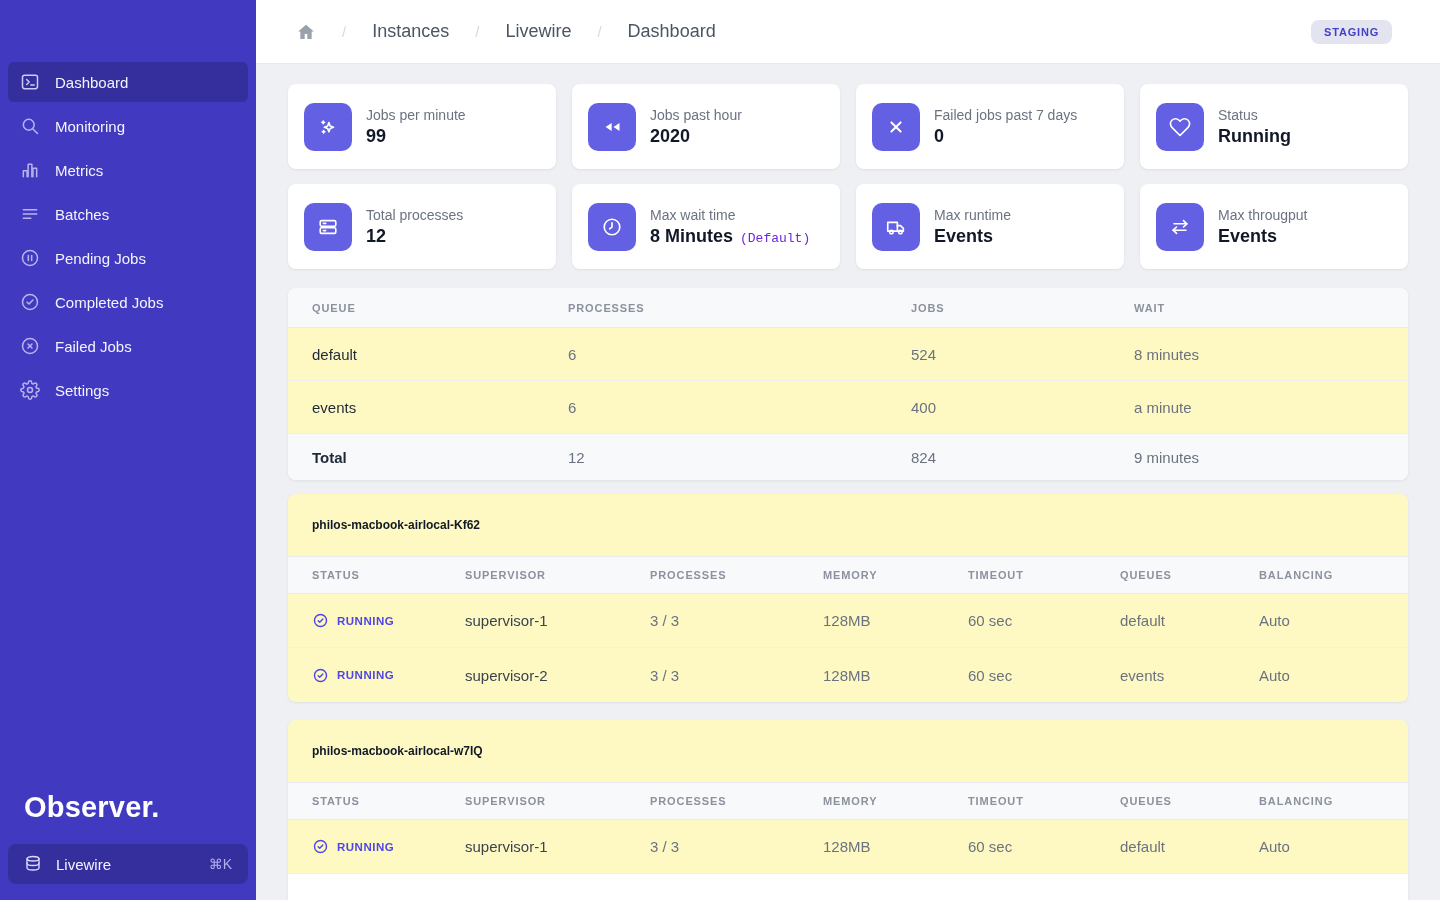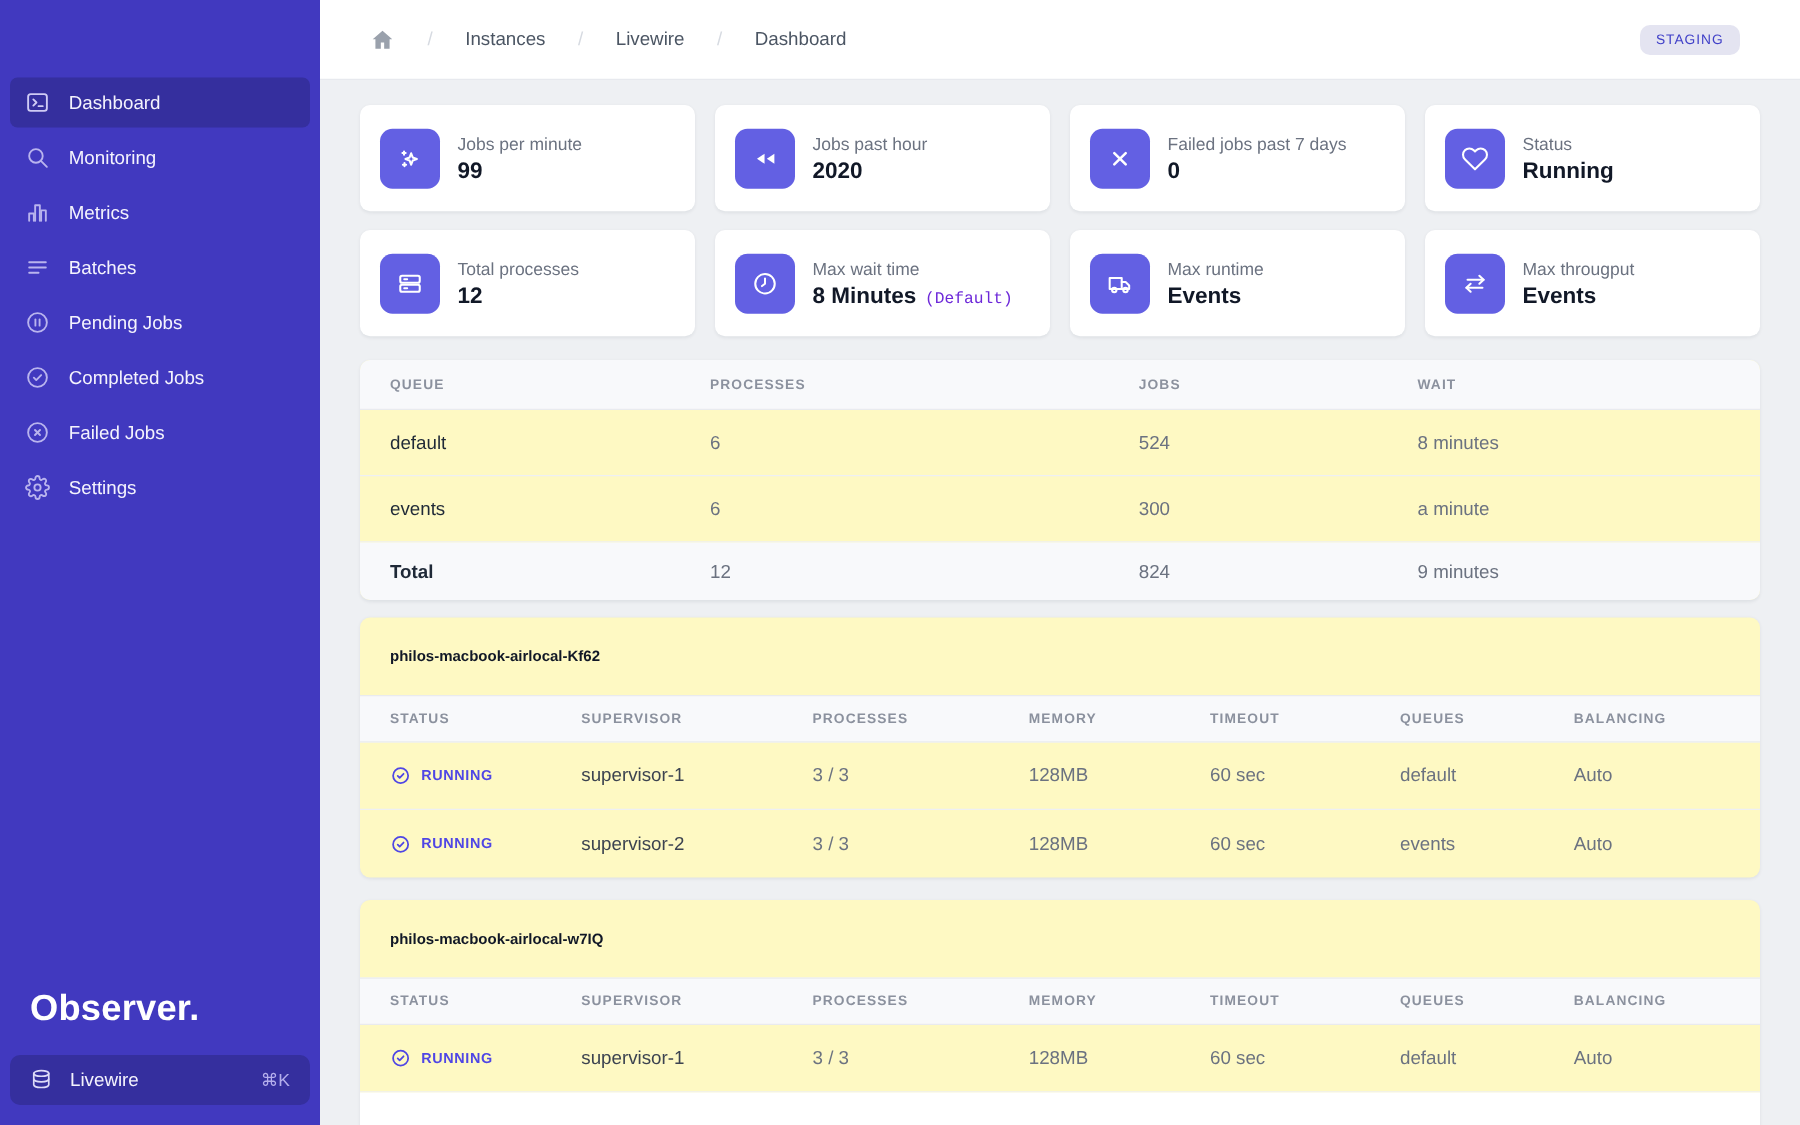--- a/index.html
+++ b/index.html
@@ -19,23 +19,23 @@
   .brand { font-size:29px; font-weight:700; color:#ffffff; padding:0 16px; margin-bottom:20px; letter-spacing:0.2px; }
   .search-box { background:#352f9e; border-radius:8px; height:40px; display:flex; align-items:center; padding:0 16px; gap:14px; cursor:pointer; }
   .search-icon-wrap { width:18px; height:18px; color:#dedbf8; }
   .search-label { font-size:15px; color:#f4f3fd; }
   .search-shortcut { margin-left:auto; font-size:14px; color:#b4aeec; }
 
   
   .topbar { position:absolute; left:256px; top:0; width:1184px; height:64px; background:#ffffff; border-bottom:1px solid #e7e9ee; display:flex; align-items:center; padding:0 48px 0 40px; }
   .crumbs { display:flex; align-items:center; gap:26px; }
   .home-icon-wrap { width:20px; height:20px; color:#9aa1ac; cursor:pointer; }
-  .crumb { font-size:15px; color:#4b5563; cursor:pointer; }
+  .crumb { font-size:18px; color:#4b5563; cursor:pointer; }
   .crumb-sep { font-size:15px; color:#d6dae1; }
-  .env-badge { margin-left:auto; background:#e4e4f1; color:#4040c8; font-size:11px; font-weight:400; letter-spacing:0.8px; padding:6px 13px; border-radius:8px; }
+  .env-badge { margin-left:auto; background:#e4e4f1; color:#4040c8; font-size:11px; font-weight:700; letter-spacing:0.8px; padding:6px 13px; border-radius:8px; }
 
   
   .main { position:absolute; left:256px; top:64px; width:1184px; height:836px; padding:20px 32px 0; overflow:hidden; }
 
   .stats-grid { display:grid; grid-template-columns:repeat(4,1fr); column-gap:16px; row-gap:15px; }
   .stat-card { background:#fff; border-radius:8px; height:85px; display:flex; align-items:center; padding:0 16px; gap:14px; box-shadow:0 1px 3px rgba(16,24,40,0.07); }
   .stat-icon { width:48px; height:48px; border-radius:10px; background:#6360e3; color:#fff; display:flex; align-items:center; justify-content:center; flex:none; }
   .stat-label { font-size:14px; color:#6b7280; }
   .stat-value { font-size:18px; font-weight:700; color:#111827; margin-top:3px; display:flex; align-items:baseline; gap:7px; }
   .stat-suffix { font-size:13px; font-weight:400; color:#6d28d9;font-family:Liberation Mono, monospace; }
@@ -314,21 +314,21 @@
     </div>
     <div class="qrow tbody">
       <span class="cell-first">default</span>
       <span>6</span>
       <span>524</span>
       <span>8 minutes</span>
     </div>
     <div class="qrow tbody">
       <span class="cell-first">events</span>
       <span>6</span>
-      <span>300</span>
+      <span>400</span>
       <span>a minute</span>
     </div>
     <div class="qrow tbody ttotal">
       <span class="cell-first">Total</span>
       <span>12</span>
       <span>824</span>
       <span>9 minutes</span>
     </div>
   </section>
 

